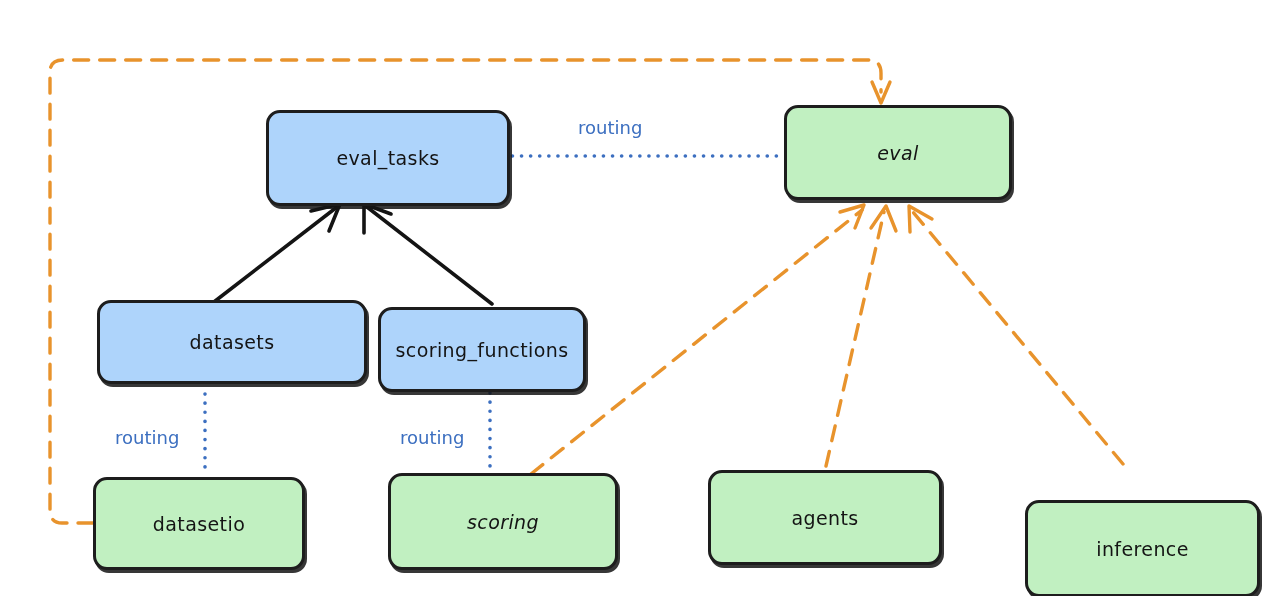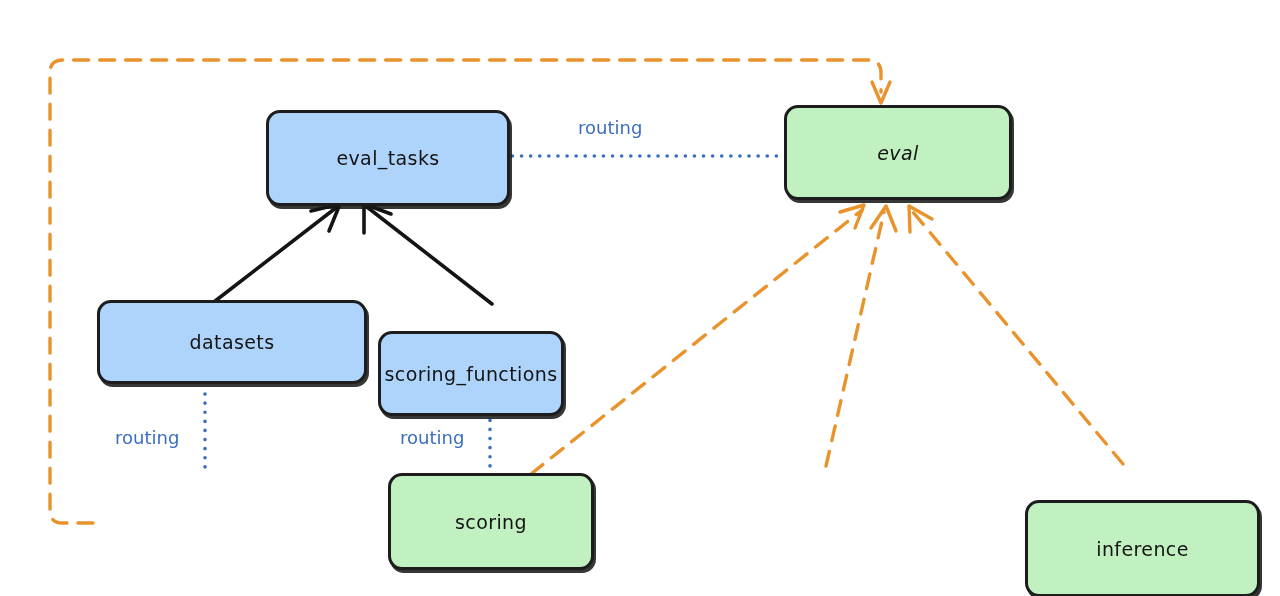--- a/index.html
+++ b/index.html
@@ -116,29 +116,35 @@
   </div>
 
   <div class="node node-provider" style="left:784px; top:105px; width:228px; height:95px;font-style:italic;">
     <span class="node-label">eval</span>
   </div>
 
   <div class="node node-api" style="left:97px; top:300px; width:270px; height:84px;">
     <span class="node-label">datasets</span>
   </div>
 
-  <div class="node node-api" style="left:378px; top:307px; width:186px; height:85px;margin-top:24px;">
+  <div class="node node-api" style="left:378px; top:307px; width:208px; height:85px;">
     <span class="node-label">scoring_functions</span>
   </div>
 
+  <div class="node node-provider" style="left:93px; top:477px; width:212px; height:93px;">
+    <span class="node-label">datasetio</span>
+  </div>
 
-  <div class="node node-provider" style="left:388px; top:473px; width:206px; height:97px;">
+  <div class="node node-provider" style="left:388px; top:473px; width:230px; height:97px;font-style:italic;">
     <span class="node-label">scoring</span>
   </div>
 
+  <div class="node node-provider" style="left:708px; top:470px; width:234px; height:95px;">
+    <span class="node-label">agents</span>
+  </div>
 
   <div class="node node-provider" style="left:1025px; top:468px; width:235px; height:97px;margin-top:32px;">
     <span class="node-label">inference</span>
   </div>
 
   <div class="edge-label" style="left:578px; top:117px;">routing</div>
 
   <div class="edge-label" style="left:115px; top:427px;">routing</div>
 
   <div class="edge-label" style="left:400px; top:427px;">routing</div>

